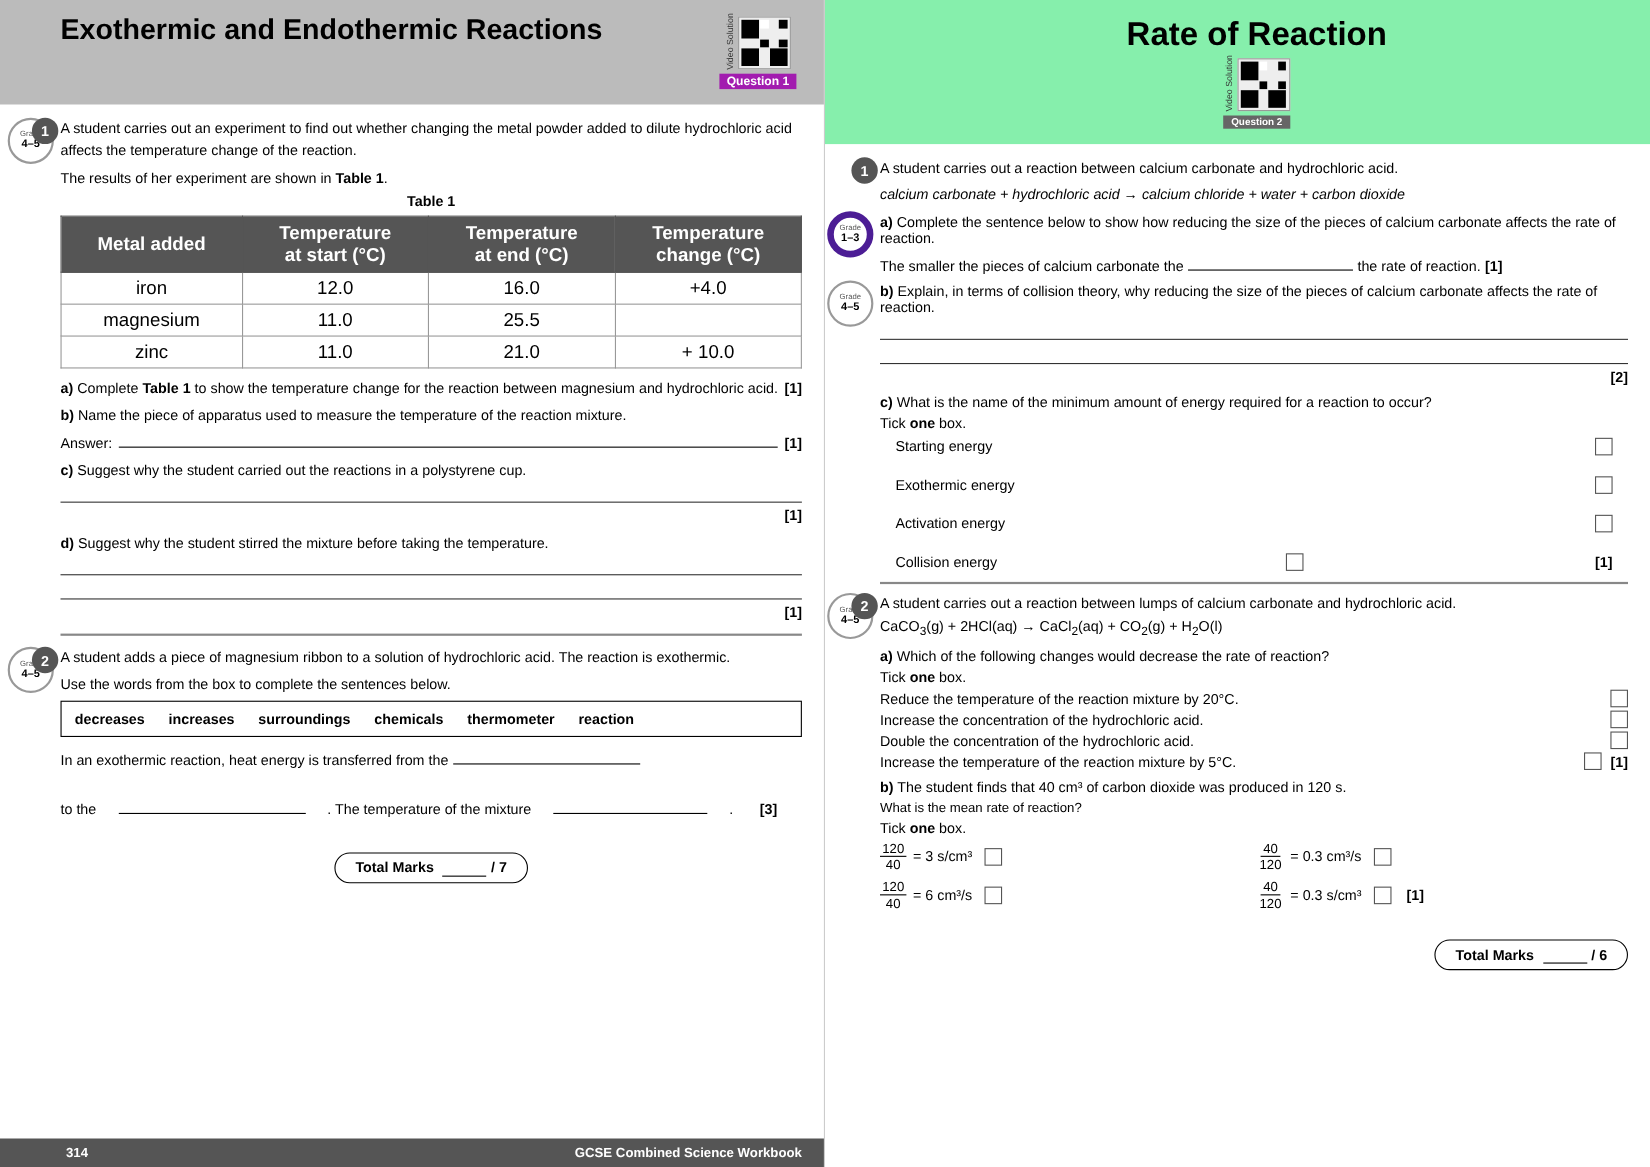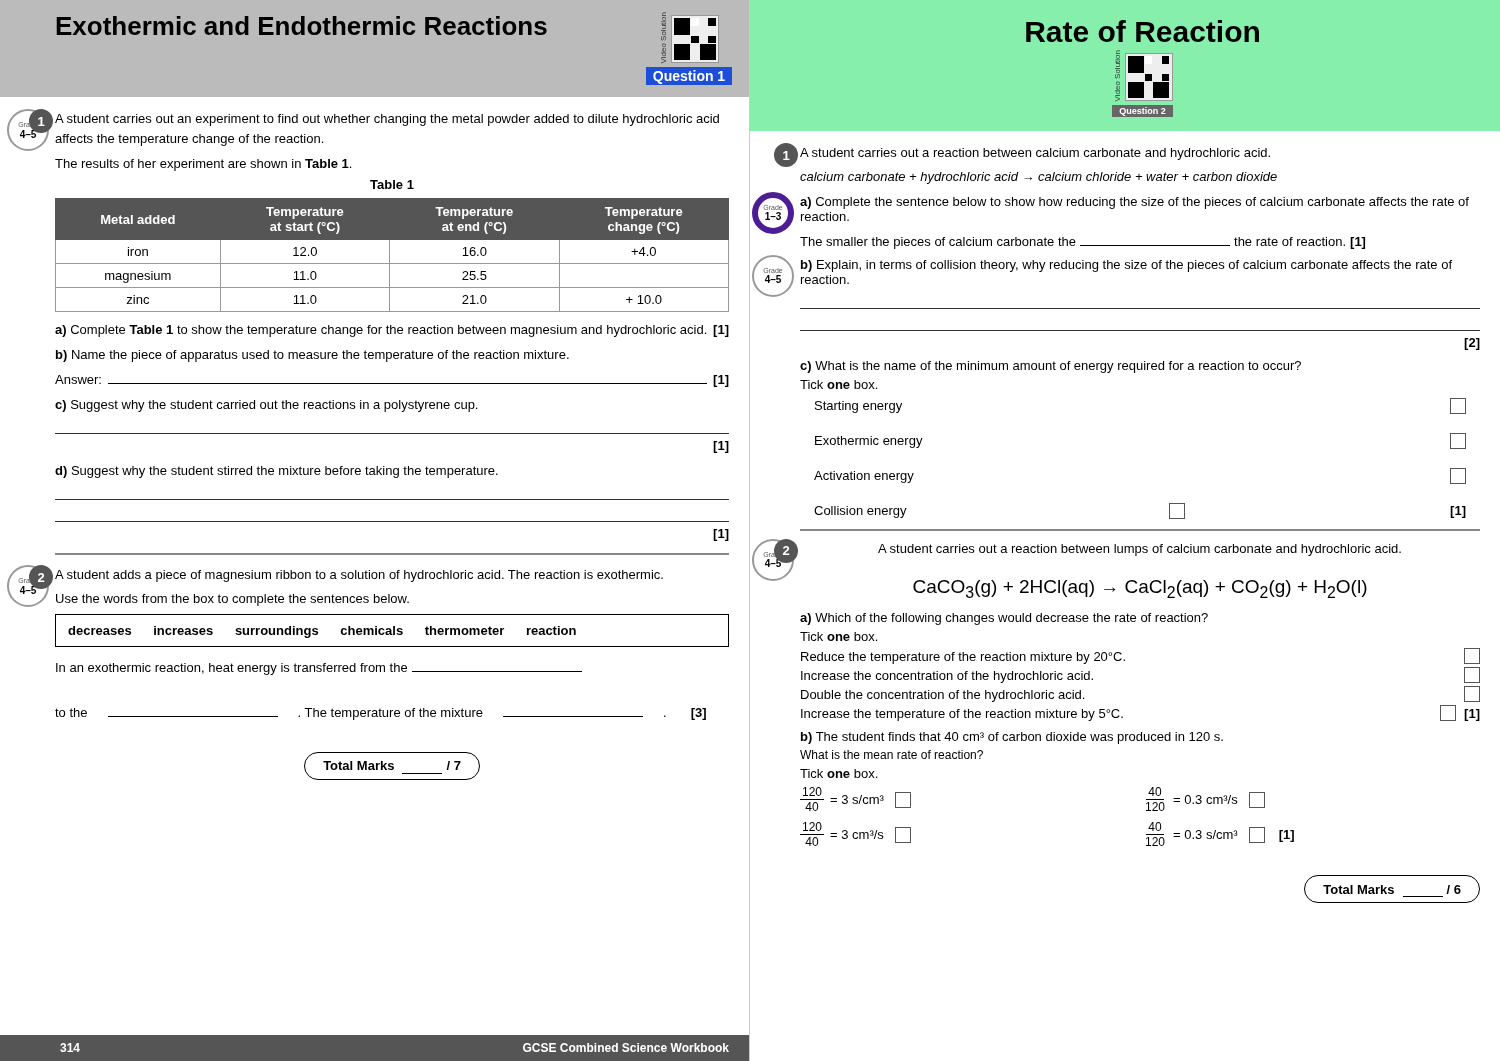--- a/index.html
+++ b/index.html
@@ -30,21 +30,21 @@
     .table-title {
       text-align: center;
       font-weight: bold;
       margin-bottom: 6px;
       font-size: 13px;
     }
     table.data-table {
       width: 100%;
       border-collapse: collapse;
       margin-bottom: 10px;
-      font-size: 13px;
+      font-size: 17px;
     }
     table.data-table th {
       background: #555;
       color: #fff;
       border: 1px solid #555;
       padding: 5px 8px;
       text-align: center;
       font-weight: bold;
     }
     table.data-table td {
@@ -187,21 +187,21 @@
 
           <div style="background:#000;grid-column:1/3;grid-row:1/3;"></div>
           <div style="background:#fff;"></div>
           <div style="background:#000;grid-column:5/6;grid-row:1/2;"></div>
           <div style="background:#000;grid-column:5/6;grid-row:3/4;"></div>
           <div style="background:#000;grid-column:1/3;grid-row:4/6;"></div>
           <div style="background:#000;grid-column:4/6;grid-row:4/6;"></div>
           <div style="background:#000;grid-column:3/4;grid-row:3/4;"></div>
         </div>
       </div>
-      <div style="background:#1d4ed8;color:#fff;font-size:14px;padding:1px 7px;font-weight:bold;margin-top:2px;">Question 1</div>
+      <div style="background:#a21caf;color:#fff;font-size:11px;padding:1px 7px;font-weight:bold;margin-top:2px;">Question 1</div>
     </div>
   </div>
 
   <div style="flex:1; padding:12px 20px 10px 55px; position:relative;">
 
     <div class="question-block" style="position:relative; margin-bottom:12px;">
 
       <div style="position:absolute;left:-48px;top:0;width:42px;height:42px;border-radius:50%;background:#fff;border:2px solid #999;display:flex;flex-direction:column;align-items:center;justify-content:center;font-size:8px;color:#555;line-height:1.1;">
         <span style="font-size:7px;">Grade</span>
         <span style="font-size:10px;font-weight:900;color:#000;">4–5</span>
@@ -434,22 +434,22 @@
 
     <div class="question-block" style="position:relative; margin-bottom:10px;">
 
       <div style="position:absolute;left:-48px;top:0;width:42px;height:42px;border-radius:50%;background:#fff;border:2px solid #999;display:flex;flex-direction:column;align-items:center;justify-content:center;">
         <span style="font-size:7px;color:#555;">Grade</span>
         <span style="font-size:10px;font-weight:900;color:#000;">4–5</span>
       </div>
 
       <div style="position:absolute;left:-26px;top:0;width:24px;height:24px;border-radius:50%;background:#555;color:#fff;display:flex;align-items:center;justify-content:center;font-size:13px;font-weight:bold;">2</div>
 
-      <p style="font-size:13px;line-height:1.5;margin-bottom:18px;text-align:center;">A student carries out a reaction between lumps of calcium carbonate and hydrochloric acid.</p>
-      <p style="font-size:19px;margin-bottom:8px;text-align:center;">
+      <p style="font-size:13px;line-height:1.5;margin-bottom:4px;">A student carries out a reaction between lumps of calcium carbonate and hydrochloric acid.</p>
+      <p style="font-size:13px;margin-bottom:8px;">
         CaCO<sub>3</sub>(g) + 2HCl(aq) → CaCl<sub>2</sub>(aq) + CO<sub>2</sub>(g) + H<sub>2</sub>O(l)
       </p>
 
       <div style="margin-bottom:8px;">
         <p><span class="sub-q-label">a)</span>
           <span>Which of the following changes would decrease the rate of reaction?</span>
         </p>
         <p style="font-size:13px;margin:4px 0;">Tick <strong>one</strong> box.</p>
         <div>
           <div class="tick-row">
@@ -496,21 +496,21 @@
               </span>
             <span>= 0.3 cm³/s</span>
             <span class="tick-box"></span>
           </div>
 
           <div class="rate-item">
             <span class="fraction">
                 <span class="numer">120</span>
                 <span class="denom">40</span>
               </span>
-            <span>= 3 cm³/s</span>
+            <span>= 6 cm³/s</span>
             <span class="tick-box"></span>
           </div>
 
           <div class="rate-item">
             <span class="fraction">
                 <span class="numer">40</span>
                 <span class="denom">120</span>
               </span>
             <span>= 0.3 s/cm³</span>
             <span class="tick-box"></span>

